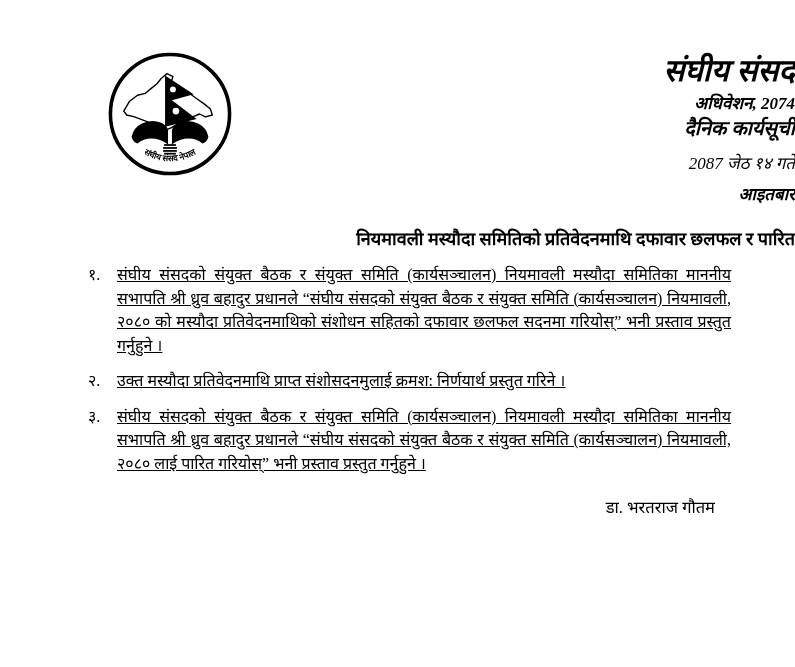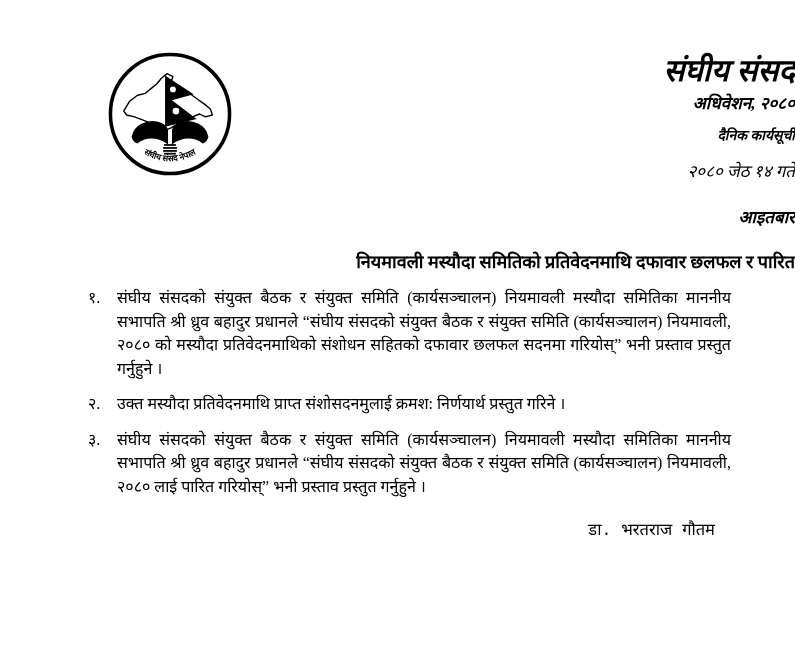--- a/index.html
+++ b/index.html
@@ -24,50 +24,49 @@
   
   .header-text {
     padding-top: 52px;
     margin-left: 28px;           
     text-align: right;
     font-style: italic;
   }
   .h-title   { font-size: 31px; font-weight: bold; line-height: 37px; }
   .h-session { font-size: 17px; font-weight: bold; margin-top: 3px; line-height: 23px; }
   .h-meeting { font-size: 28px; font-weight: bold; margin-top: 5px; line-height: 34px; }
-  .h-doctype { font-size: 14px; font-weight: bold; margin-top: 8px; line-height: 26px; }
+  .h-doctype { font-size: 20px; font-weight: bold; line-height: 26px; }
   .h-date    { font-size: 17px; margin-top: 11px; line-height: 23px; }
-  .h-weekday { font-size: 17px; font-weight: bold; margin-top: 23px; line-height: 23px; }
+  .h-weekday { font-size: 17px; font-weight: bold; margin-top: 8px; line-height: 23px; }
   .h-time    { font-size: 16px; margin-top: 13px; line-height: 22px; }
   
   .agenda-heading {
     margin: 21px 0 0 28px;
     text-align: right;
     font-size: 18px;
     font-weight: bold;
     line-height: 24px;
   }
   .items { margin: 9px 64px 0 88px; }
   .item {
     display: grid;
     grid-template-columns: 29px 1fr;
     font-size: 16px;
     line-height: 23.5px;
     margin-top: 12px;
   }
   .item-number { text-align: left; }
-  .item-text   { text-align: justify; text-justify: inter-word; }
+  .item-text   { text-align: justify; text-justify: inter-word; text-decoration: underline; }
   
   .signature {
     width: max-content;
     margin: 21px 80px 12px auto;
     text-align: center;
     font-size: 16.5px;
     line-height: 23.5px;
-    font-family: Liberation Mono, monospace;
   }
 </style>
 </head>
 <body>
 
 <div class="page">
 
   <div class="emblem-wrap">
     <svg viewBox="0 0 130 130" width="128" height="128">
 
@@ -97,23 +96,23 @@
         <path id="emblem-arc" d="M19.7,84.1 A50,50 0 0 0 110.3,84.1" fill="none"></path>
       </defs>
       <text font-size="8.6" fill="#000000" font-weight="bold">
         <textPath href="#emblem-arc" startOffset="50%" text-anchor="middle">संघीय संसद नेपाल</textPath>
       </text>
     </svg>
   </div>
 
   <header class="header-text">
     <div class="h-title">संघीय संसद</div>
-    <div class="h-session">अधिवेशन, २०८०</div>
+    <div class="h-session">अधिवेशन, 2074</div>
     <div class="h-doctype">दैनिक कार्यसूची</div>
-    <div class="h-date">२०८० जेठ १४ गते</div>
+    <div class="h-date">2087 जेठ १४ गते</div>
     <div class="h-weekday">आइतबार</div>
   </header>
 
   <main>
     <h2 class="agenda-heading">नियमावली मस्यौदा समितिको प्रतिवेदनमाथि दफावार छलफल र पारित</h2>
 
     <div class="items">
       <div class="item">
         <span class="item-number">१.</span>
         <span class="item-text">संघीय संसदको संयुक्त बैठक र संयुक्त समिति (कार्यसञ्चालन) नियमावली मस्यौदा समितिका माननीय सभापति श्री ध्रुव बहादुर प्रधानले “संघीय संसदको संयुक्त बैठक र संयुक्त समिति (कार्यसञ्चालन) नियमावली, २०८० को मस्यौदा प्रतिवेदनमाथिको संशोधन सहितको दफावार छलफल सदनमा गरियोस्” भनी प्रस्ताव प्रस्तुत गर्नुहुने ।</span>

